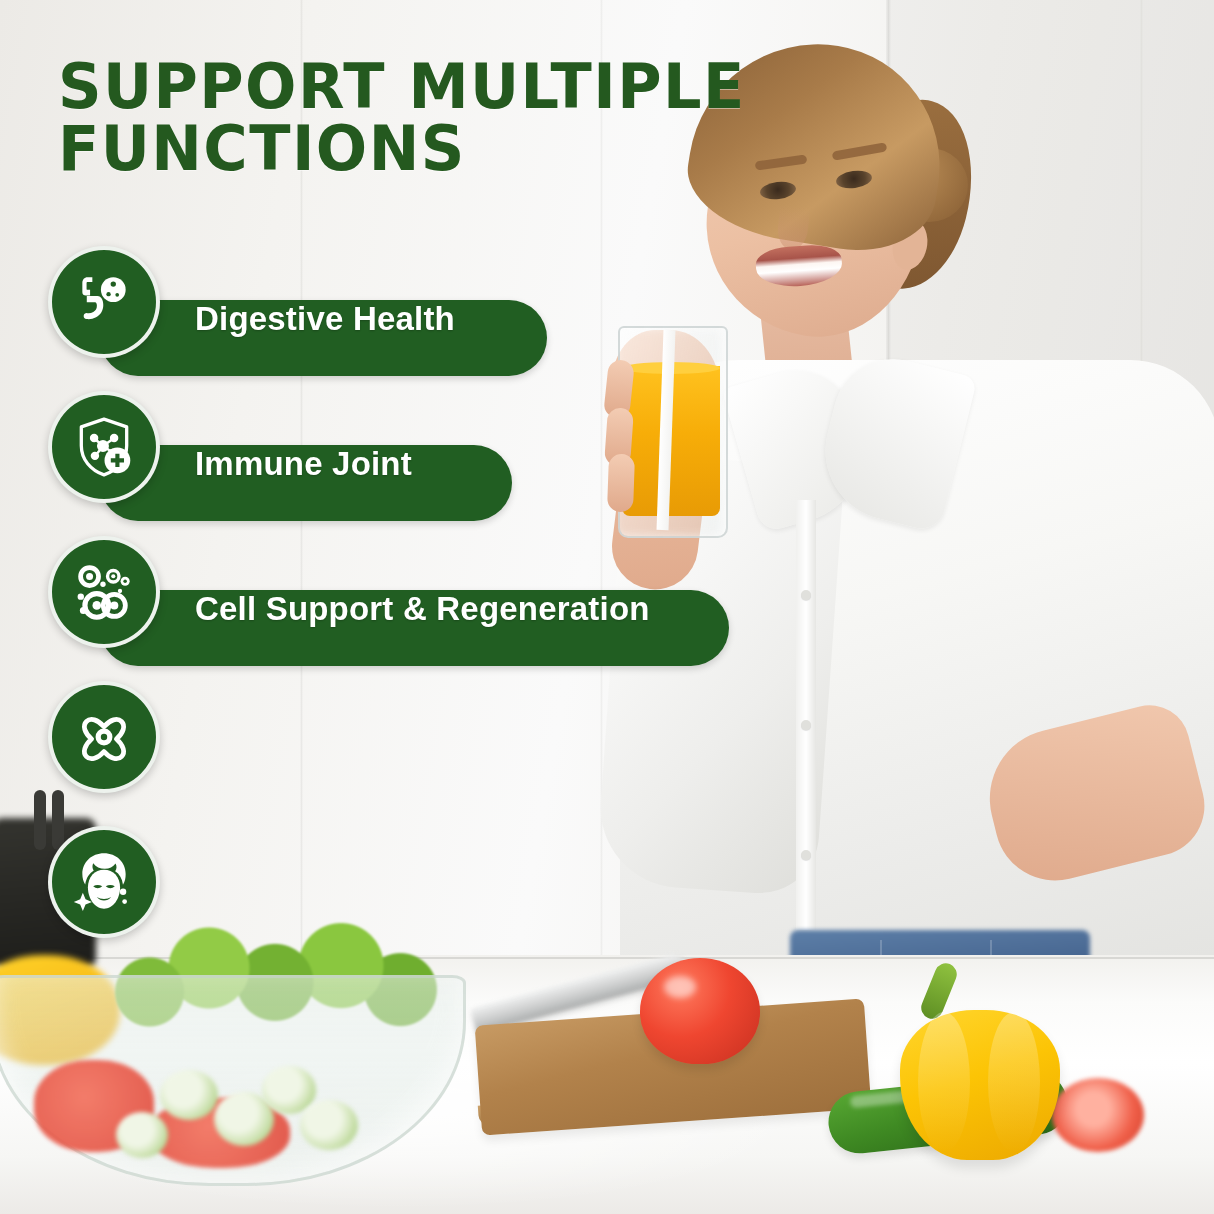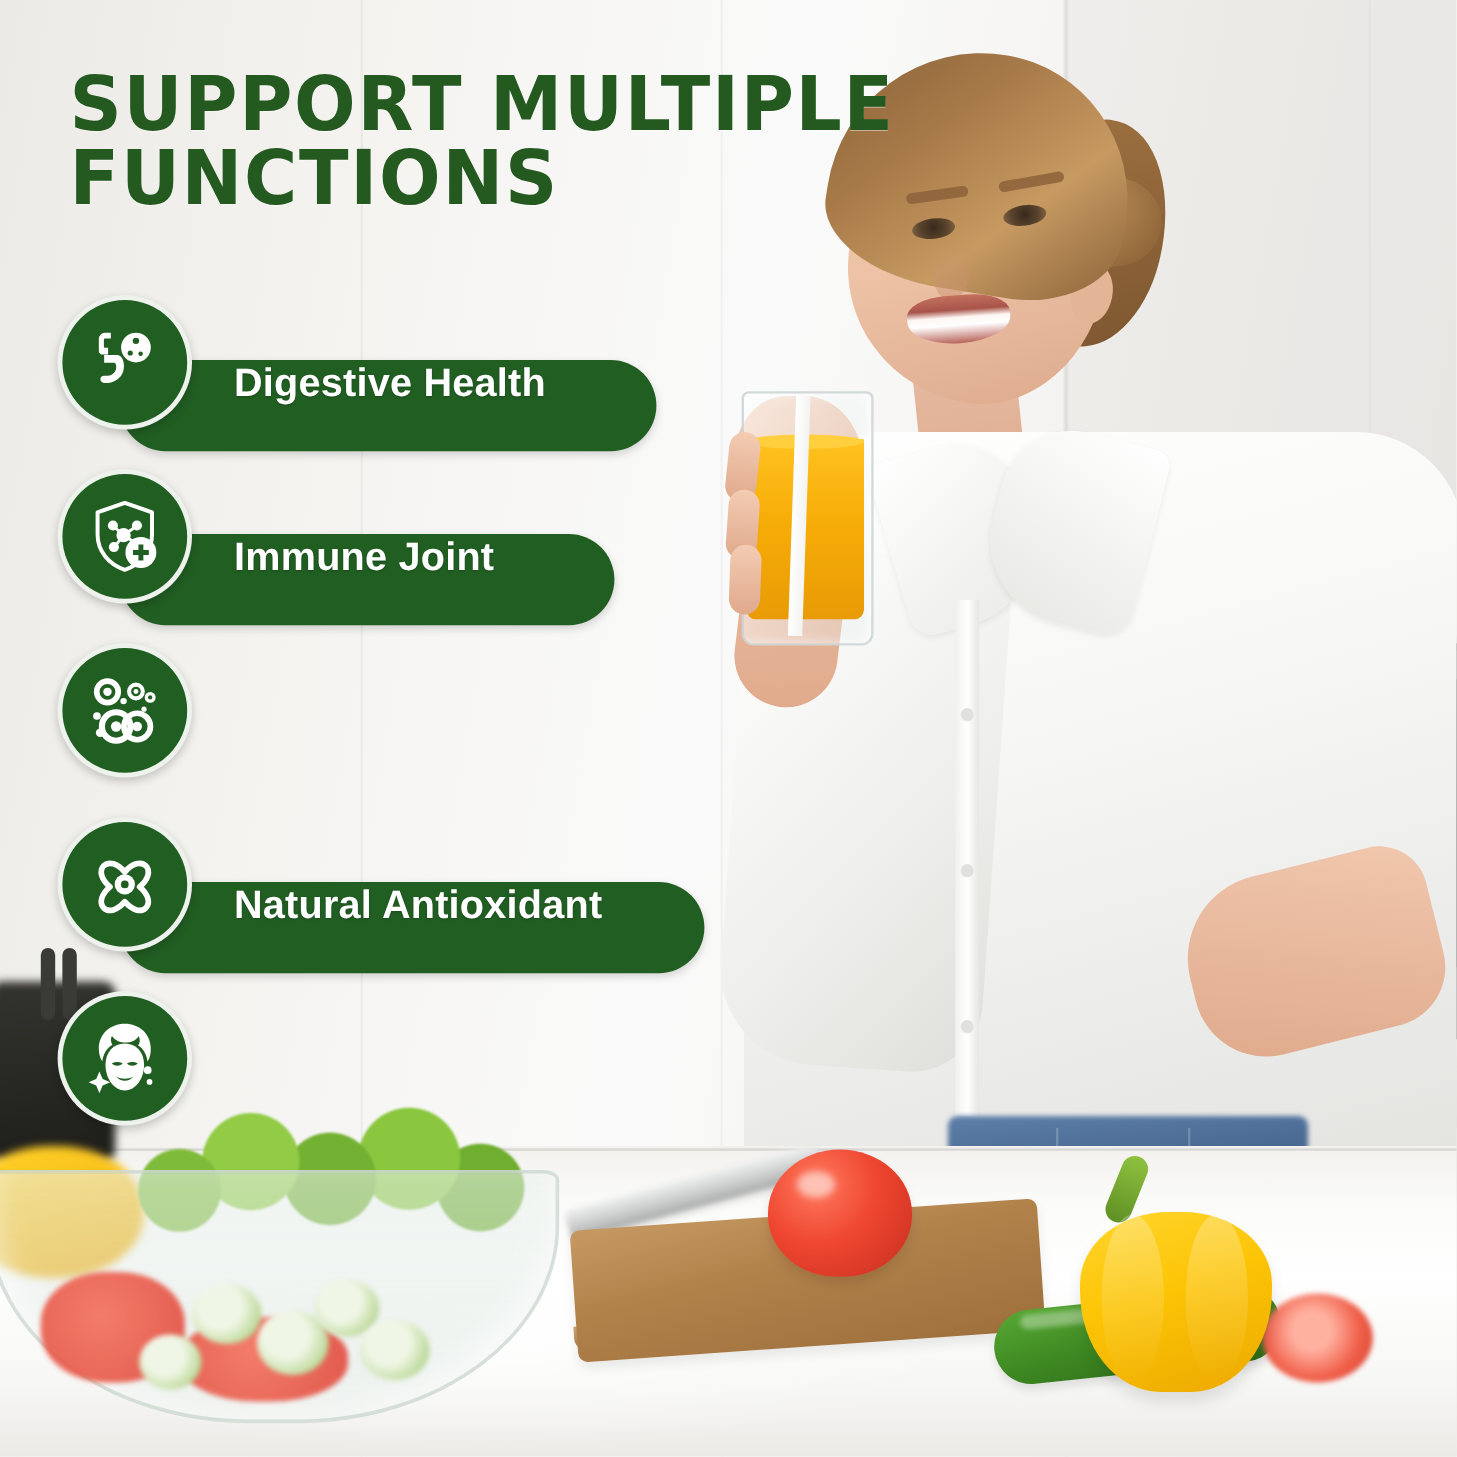--- a/index.html
+++ b/index.html
@@ -362,20 +362,23 @@
               <circle cx="23.2" cy="40.6" r="2.9"></circle>
               <circle cx="40.6" cy="37.4" r="2.6"></circle>
             </g>
             <circle cx="45" cy="45" r="12.5" fill="#fff"></circle>
             <path d="M43 38.6h4v4.4h4.4v4H47v4.4h-4V47h-4.4v-4H43z" fill="#215e22"></path>
           </svg>
         </div>
       </div>
 
       <div class="badge">
+        <div class="pill" style="width:629px">
+          <span>Cell Support &amp; Regeneration</span>
+        </div>
         <div class="ring">
           <svg viewBox="0 0 64 64" aria-hidden="true">
             <g fill="#fff">
               <path d="M18 6a11 11 0 100 22 11 11 0 000-22zm0 4.6a6.4 6.4 0 110 12.8 6.4 6.4 0 010-12.8z"></path>
               <circle cx="18" cy="17" r="3.4"></circle>
               <path d="M41 9.5a7.2 7.2 0 100 14.4 7.2 7.2 0 000-14.4zm0 3.3a3.9 3.9 0 110 7.8 3.9 3.9 0 010-7.8z"></path>
               <circle cx="41" cy="16.7" r="2"></circle>
               <circle cx="52.5" cy="21.5" r="4.4"></circle>
               <circle cx="52.5" cy="21.5" r="1.7" fill="#215e22"></circle>
               <circle cx="31" cy="24.5" r="2.6"></circle>
@@ -385,23 +388,20 @@
               <circle cx="25" cy="45" r="4.2"></circle>
               <path d="M42 32a13 13 0 100 26 13 13 0 000-26zm0 4.6a8.4 8.4 0 110 16.8 8.4 8.4 0 010-16.8z"></path>
               <circle cx="42" cy="45" r="3.9"></circle>
               <circle cx="12" cy="50" r="3.4"></circle>
             </g>
           </svg>
         </div>
       </div>
 
       <div class="badge">
-        <div class="pill" style="width:487px">
-          <span>Natural Antioxidant</span>
-        </div>
         <div class="ring">
           <svg viewBox="0 0 64 64" aria-hidden="true">
             <g fill="none" stroke="#fff" stroke-width="4.6" stroke-linejoin="round">
               <path d="M32 22c-6-7-13-9-17-5s-2 11 5 17c-7 6-9 13-5 17s11 2 17-5c6 7 13 9 17 5s2-11-5-17c7-6 9-13 5-17s-11-2-17 5z"></path>
             </g>
             <circle cx="32" cy="32" r="8.2" fill="#fff"></circle>
             <circle cx="32" cy="32" r="3.1" fill="#215e22"></circle>
           </svg>
         </div>
       </div>

